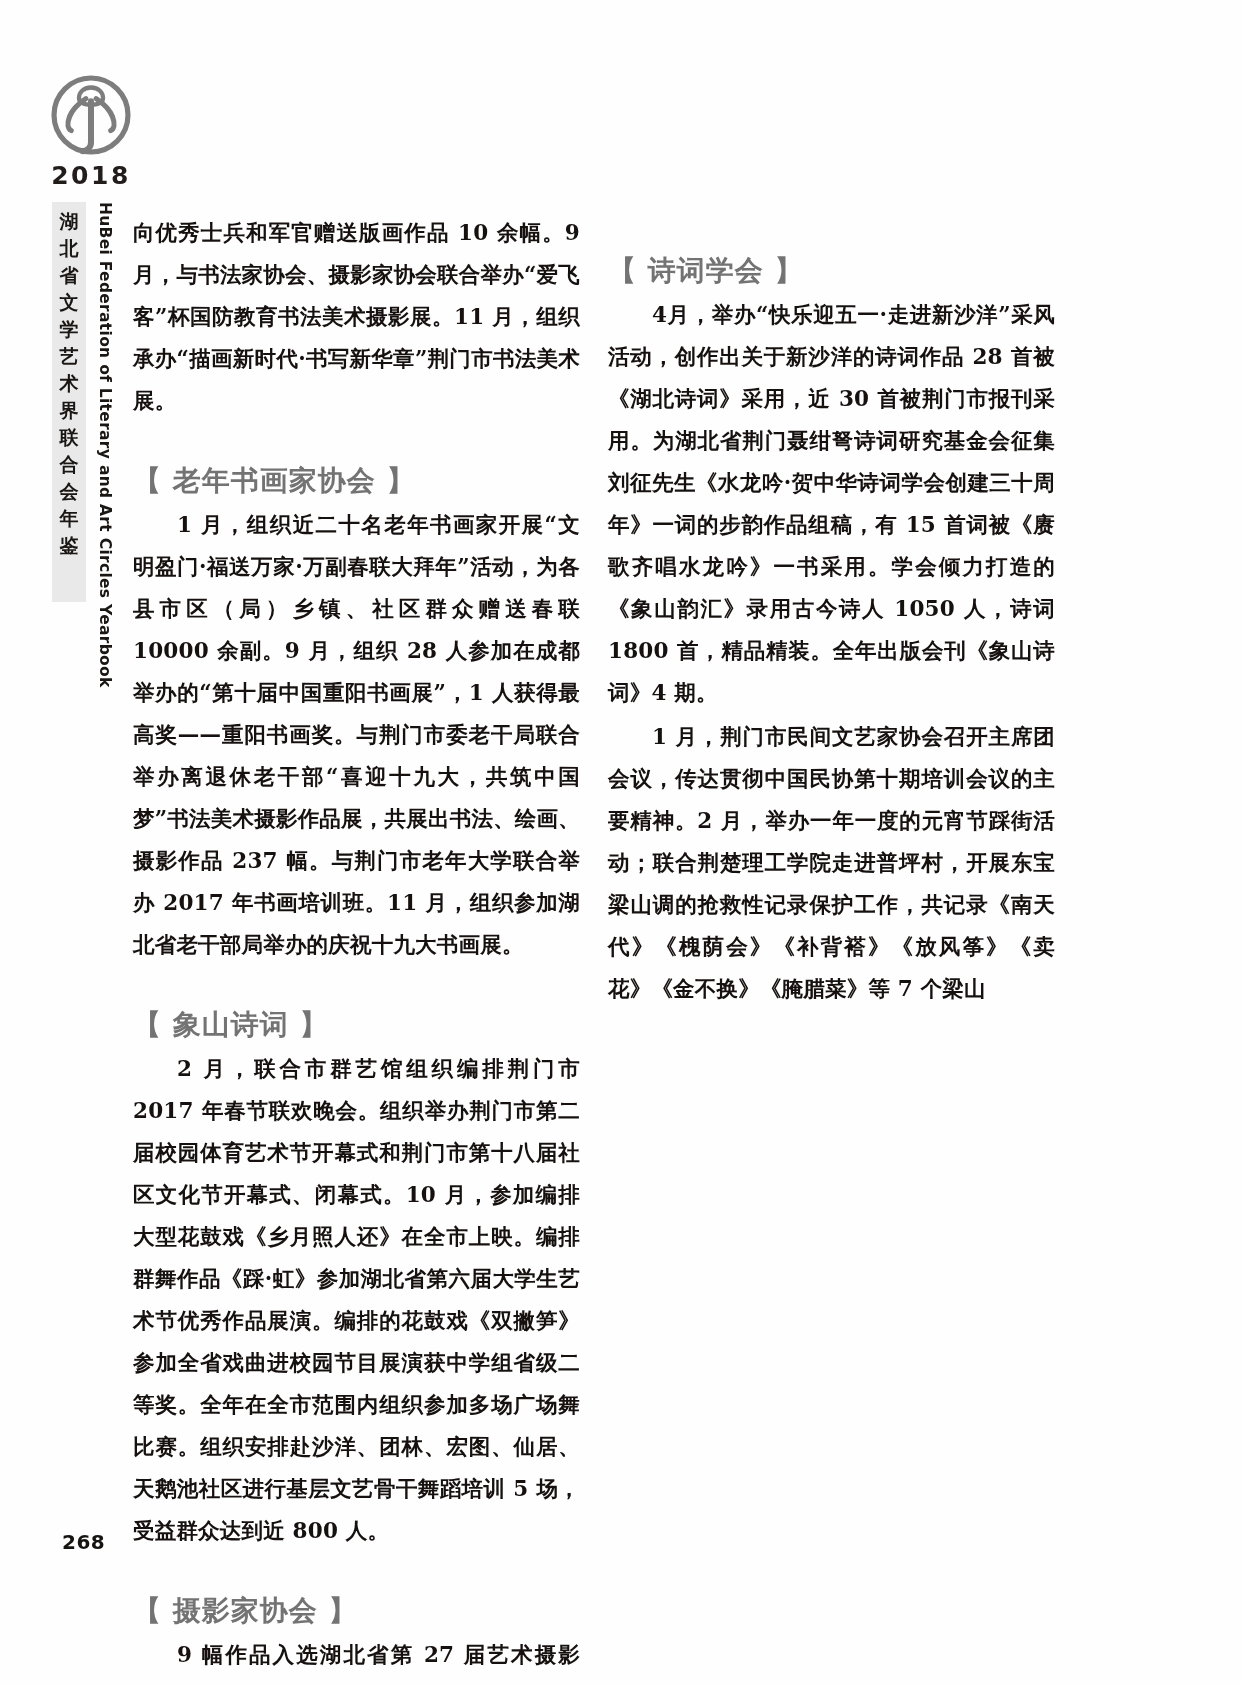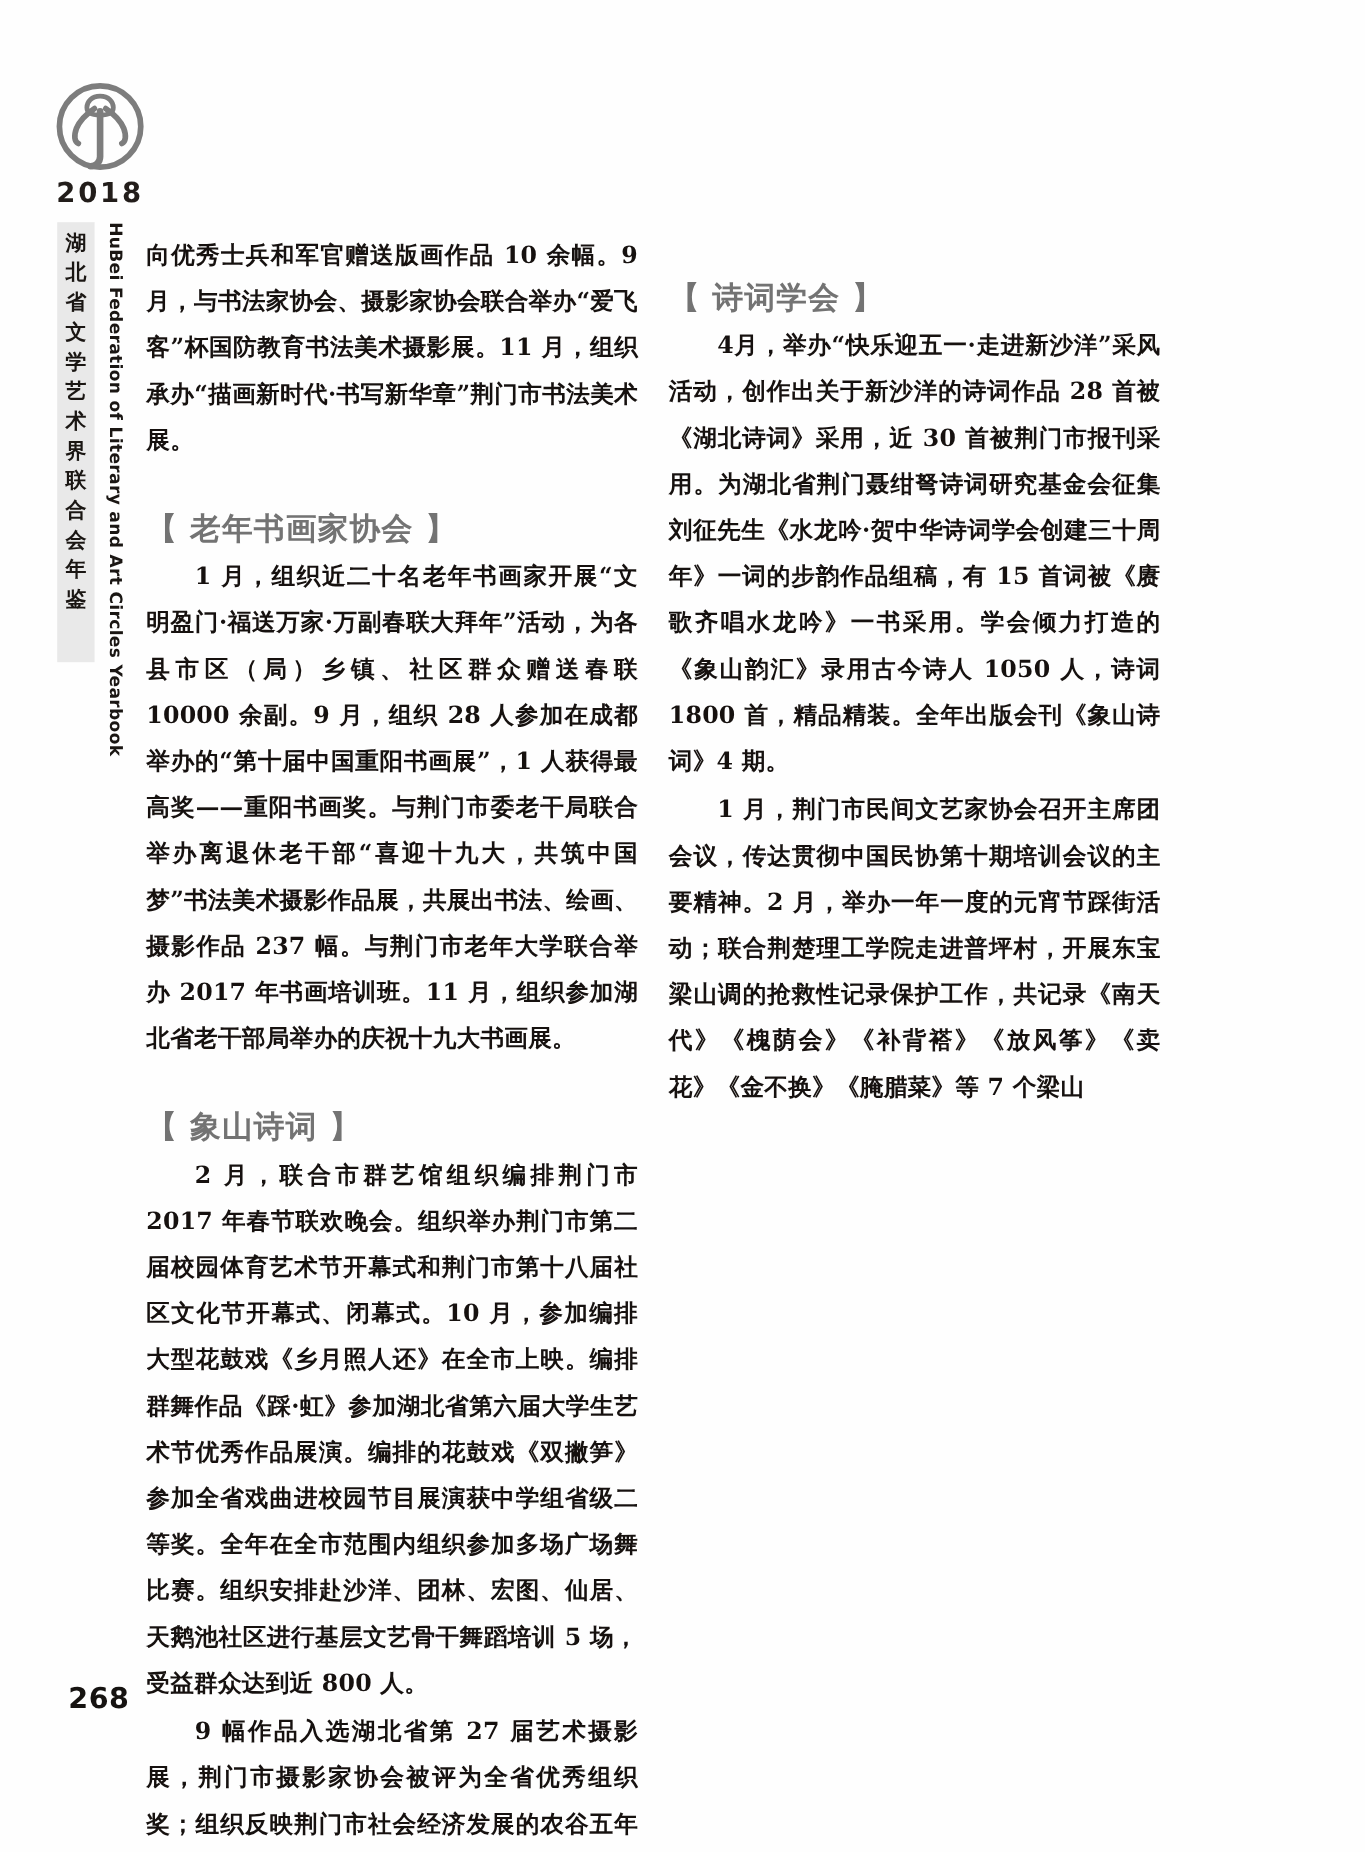--- a/index.html
+++ b/index.html
@@ -108,21 +108,21 @@
     white-space: nowrap;
   }
 
   
   #page-number {
     position: absolute;
     left: 62px;
     top: 1530px;
     font-family: "DejaVu Sans", sans-serif;
     font-weight: 700;
-    font-size: 26px;
+    font-size: 20px;
     letter-spacing: 0.5px;
     color: #161311;
   }
 
   
   #columns {
     position: absolute;
     left: 133px;
     top: 212px;
     width: 952px;
@@ -208,20 +208,21 @@
 
   <div id="page-number">268</div>
 
   <div id="columns">
     <div class="column" id="col-left">
         <div class="para">向优秀士兵和军官赠送版画作品 10 余幅。9 月，与书法家协会、摄影家协会联合举办“爱飞客”杯国防教育书法美术摄影展。11 月，组织承办“描画新时代·书写新华章”荆门市书法美术展。</div>
         <div class="section-head gap-before-head">【 老年书画家协会 】</div>
         <div class="para indent head-to-para">1 月，组织近二十名老年书画家开展“文明盈门·福送万家·万副春联大拜年”活动，为各县市区（局）乡镇、社区群众赠送春联 10000 余副。9 月，组织 28 人参加在成都举办的“第十届中国重阳书画展”，1 人获得最高奖——重阳书画奖。与荆门市委老干局联合举办离退休老干部“喜迎十九大，共筑中国梦”书法美术摄影作品展，共展出书法、绘画、摄影作品 237 幅。与荆门市老年大学联合举办 2017 年书画培训班。11 月，组织参加湖北省老干部局举办的庆祝十九大书画展。</div>
         <div class="section-head gap-before-head">【 象山诗词 】</div>
         <div class="para indent head-to-para">2 月，联合市群艺馆组织编排荆门市 2017 年春节联欢晚会。组织举办荆门市第二届校园体育艺术节开幕式和荆门市第十八届社区文化节开幕式、闭幕式。10 月，参加编排大型花鼓戏《乡月照人还》在全市上映。编排群舞作品《踩·虹》参加湖北省第六届大学生艺术节优秀作品展演。编排的花鼓戏《双撇笋》参加全省戏曲进校园节目展演获中学组省级二等奖。全年在全市范围内组织参加多场广场舞比赛。组织安排赴沙洋、团林、宏图、仙居、天鹅池社区进行基层文艺骨干舞蹈培训 5 场，受益群众达到近 800 人。</div>
+        <div class="section-head gap-before-head">【 摄影家协会 】</div>
         <div class="para indent head-to-para">9 幅作品入选湖北省第 27 届艺术摄影展，荆门市摄影家协会被评为全省优秀组织奖；组织反映荆门市社会经济发展的农谷五年巨变、科普摄影、古民居摄影、大美荆门、爱飞客、国防教育、美丽</div>
       </div>
     <div class="column" id="col-right">
         <div class="section-head gap-before-head">【 诗词学会 】</div>
         <div class="para indent head-to-para">4月，举办“快乐迎五一·走进新沙洋”采风活动，创作出关于新沙洋的诗词作品 28 首被《湖北诗词》采用，近 30 首被荆门市报刊采用。为湖北省荆门聂绀弩诗词研究基金会征集刘征先生《水龙吟·贺中华诗词学会创建三十周年》一词的步韵作品组稿，有 15 首词被《赓歌齐唱水龙吟》一书采用。学会倾力打造的《象山韵汇》录用古今诗人 1050 人，诗词 1800 首，精品精装。全年出版会刊《象山诗词》4 期。</div>
         <div class="para indent head-to-para">1 月，荆门市民间文艺家协会召开主席团会议，传达贯彻中国民协第十期培训会议的主要精神。2 月，举办一年一度的元宵节踩街活动；联合荆楚理工学院走进普坪村，开展东宝梁山调的抢救性记录保护工作，共记录《南天代》《槐荫会》《补背褡》《放风筝》《卖花》《金不换》《腌腊菜》等 7 个梁山</div>
       </div>
   </div>
 
 </div>

